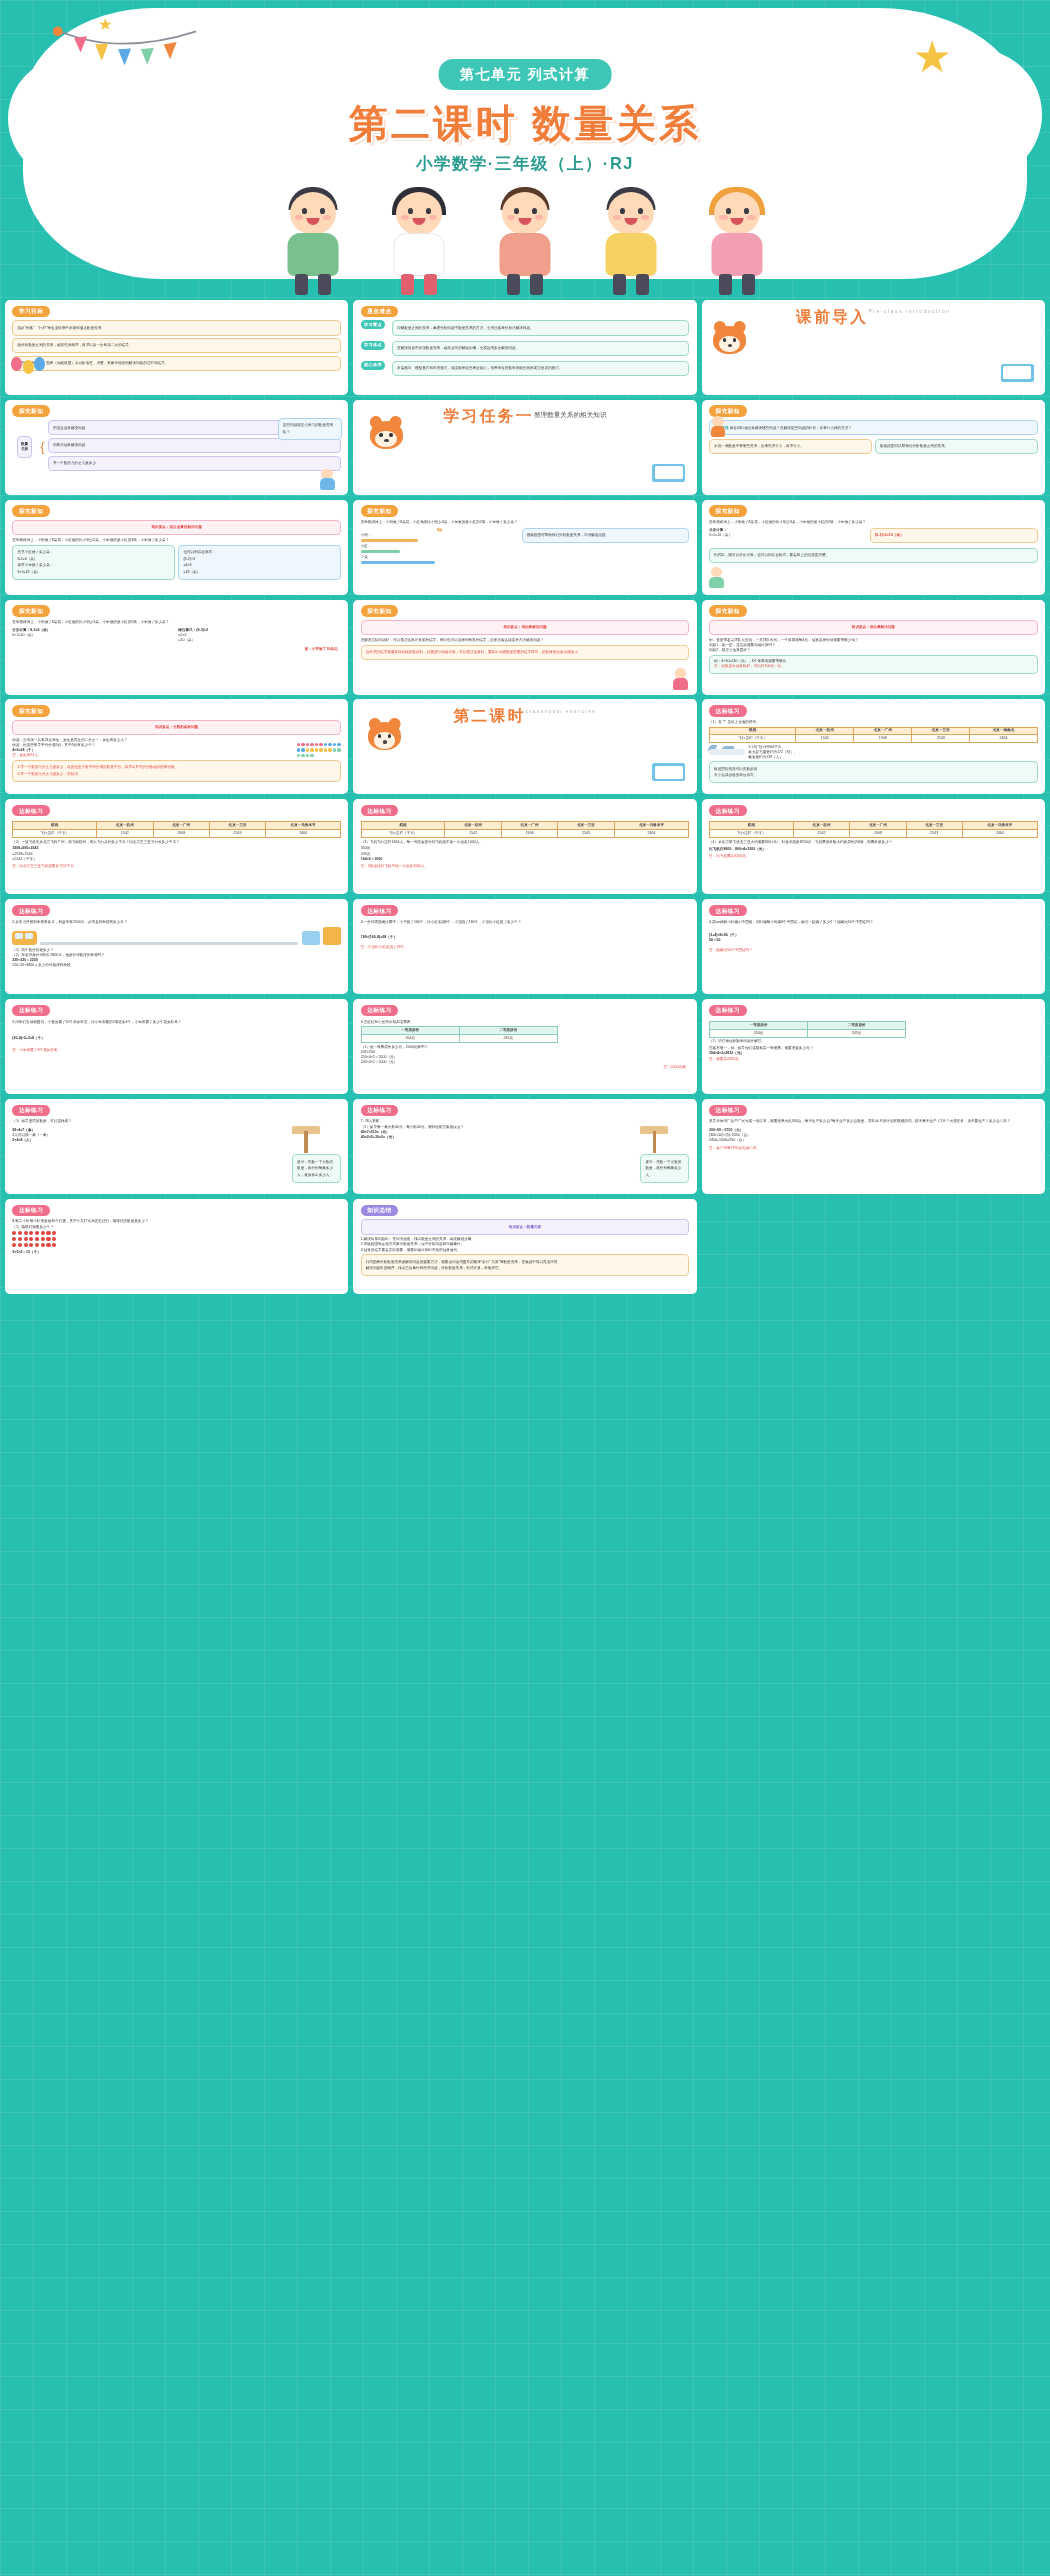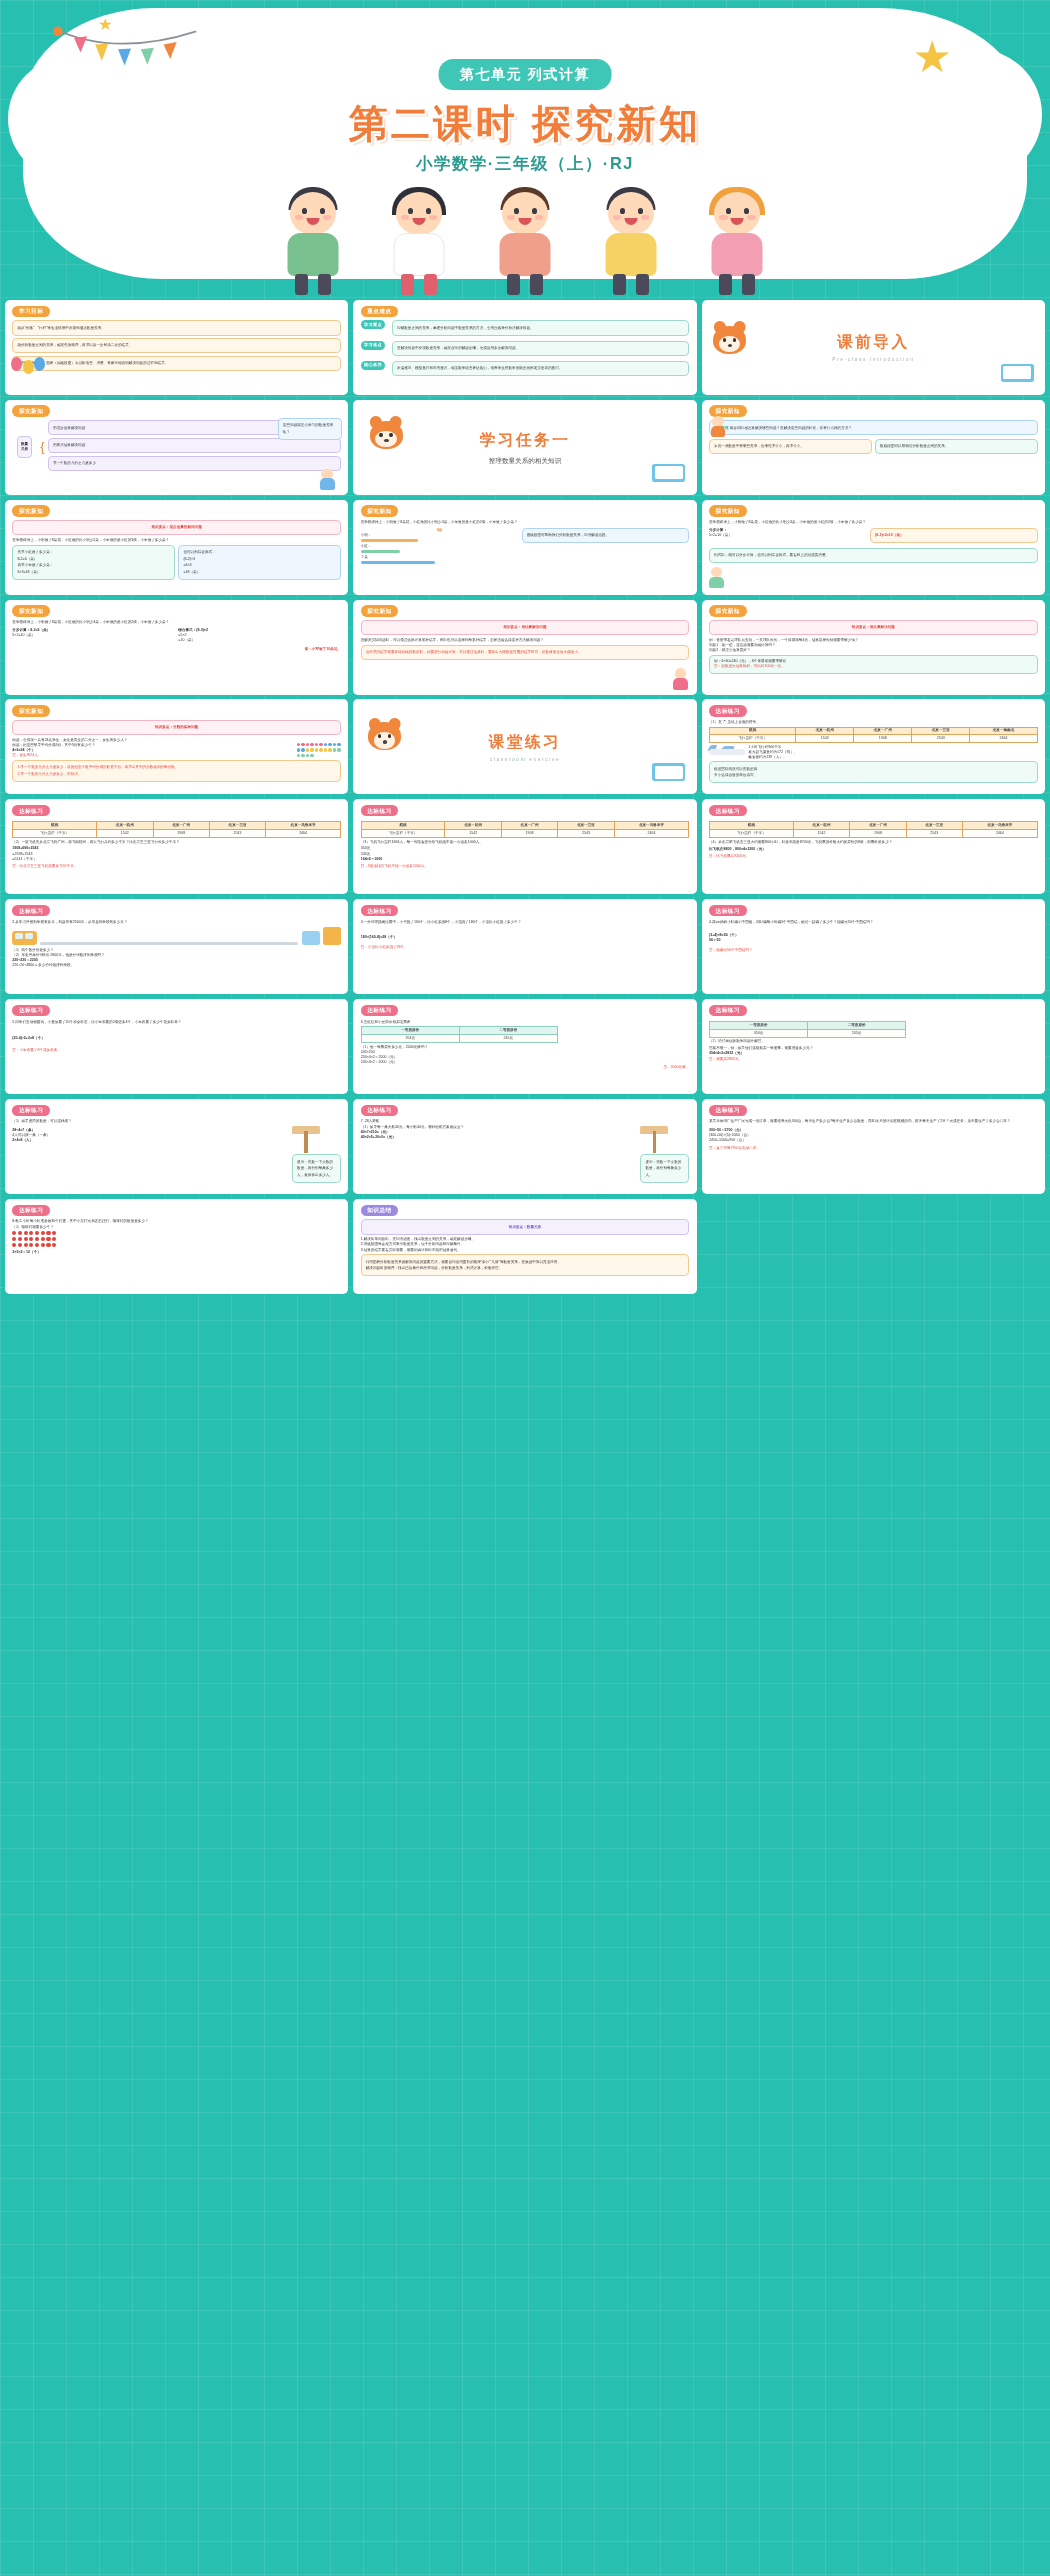--- a/index.html
+++ b/index.html
@@ -138,21 +138,21 @@
   table.mini td, table.mini th{
     border:0.4px solid #e0a45c; padding:0.8px 1.6px; text-align:center; color:#444;
     background:#fffdf8;
   }
   table.mini th{ background:#fdeccd; font-weight:bold; }
   table.mini.green td, table.mini.green th{ border-color:#8ccdbd; }
   table.mini.green th{ background:#dff5ee; }
 
   
   .section-slide{
-    display:flex; flex-direction:column; align-items:center; justify-content:center;
+    display:flex; justify-content:center;
     background:#fff;
   }
   .section-title{
     font-size:15.6px; font-weight:bold; color:#f07d3a; letter-spacing:2.5px;
   }
   .section-en{
     font-size:4.9px; color:#9fb7b2; letter-spacing:1.6px; margin-top:2.5px;
   }
   .section-sub{
     font-size:6.6px; color:#555; margin-top:4.9px;
@@ -228,21 +228,21 @@
       <polygon points="56,30 72,29 64,50" fill="#f6c445"></polygon>
       <polygon points="84,36 100,35 92,56" fill="#5aa9e6"></polygon>
       <polygon points="112,36 128,34 120,55" fill="#7fd0a8"></polygon>
       <polygon points="140,30 156,27 148,48" fill="#f0873c"></polygon>
       <circle cx="10" cy="14" r="6" fill="#f0873c"></circle>
     </svg>
     <div class="star-small">★</div>
     <div class="star-deco">★</div>
 
     <div class="cover-banner">第七单元  列式计算</div>
-    <div class="cover-title">第二课时  探究新知</div>
+    <div class="cover-title">第二课时  数量关系</div>
     <div class="cover-sub">小学数学·三年级（上）·RJ</div>
 
     <div class="kids">
       <div class="kid">
         <div class="hair" style="background:#3b3b46"></div>
           <div class="head"></div>
         <div class="eyeA"></div>
           <div class="eyeB"></div>
           <div class="cheekA"></div>
           <div class="cheekB"></div>
@@ -536,21 +536,21 @@
     <div class="slide section-slide">
       <div class="fox" style="left:14.8px; top:19.7px;">
         <div class="f-earA"></div>
           <div class="f-earB"></div>
           <div class="f-head"></div>
         <div class="f-face"></div>
           <div class="f-eyeA"></div>
           <div class="f-eyeB"></div>
           <div class="f-nose"></div>
       </div>
-      <div class="section-title">课堂练习</div>
+      <div class="section-title">第二课时</div>
       <div class="section-en">classroom exercise</div>
       <div class="book"></div>
     </div>
 
     <div class="slide">
       <span class="tag pink">达标练习</span>
       <div class="xsmall">（1）在 〇 里填上合适的符号。</div>
       <table class="mini">
         <tbody>
             <tr>

